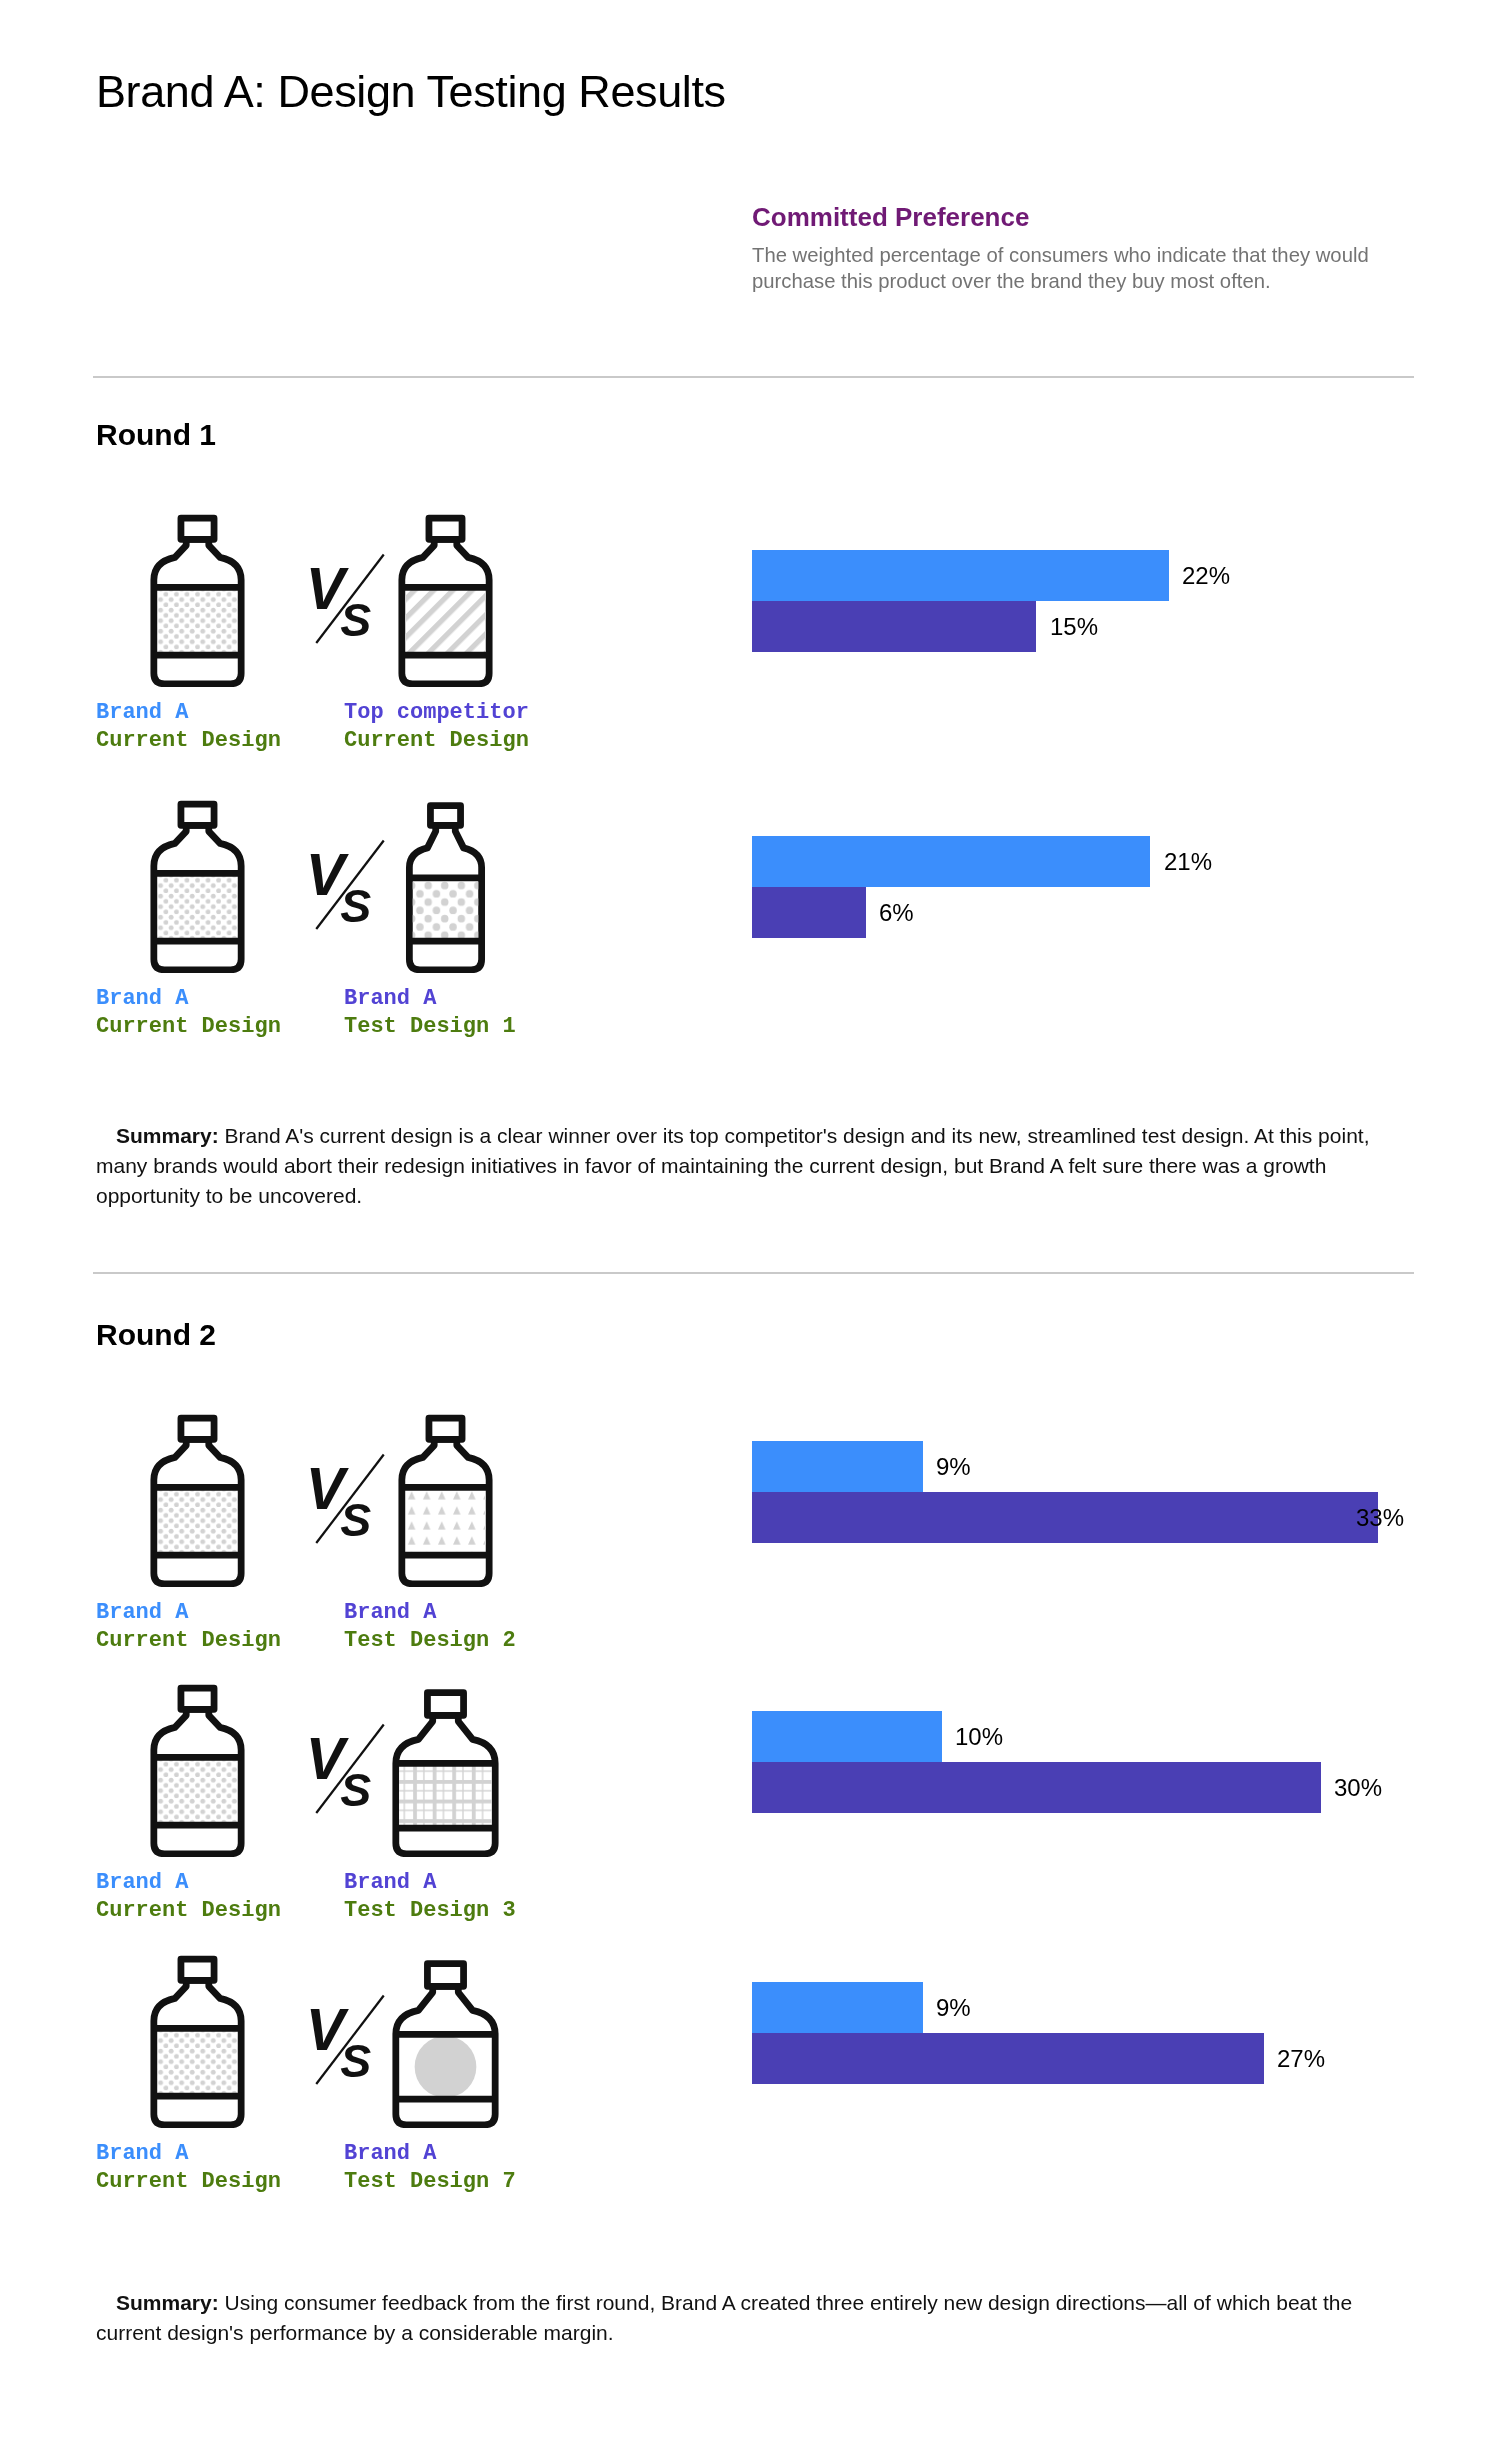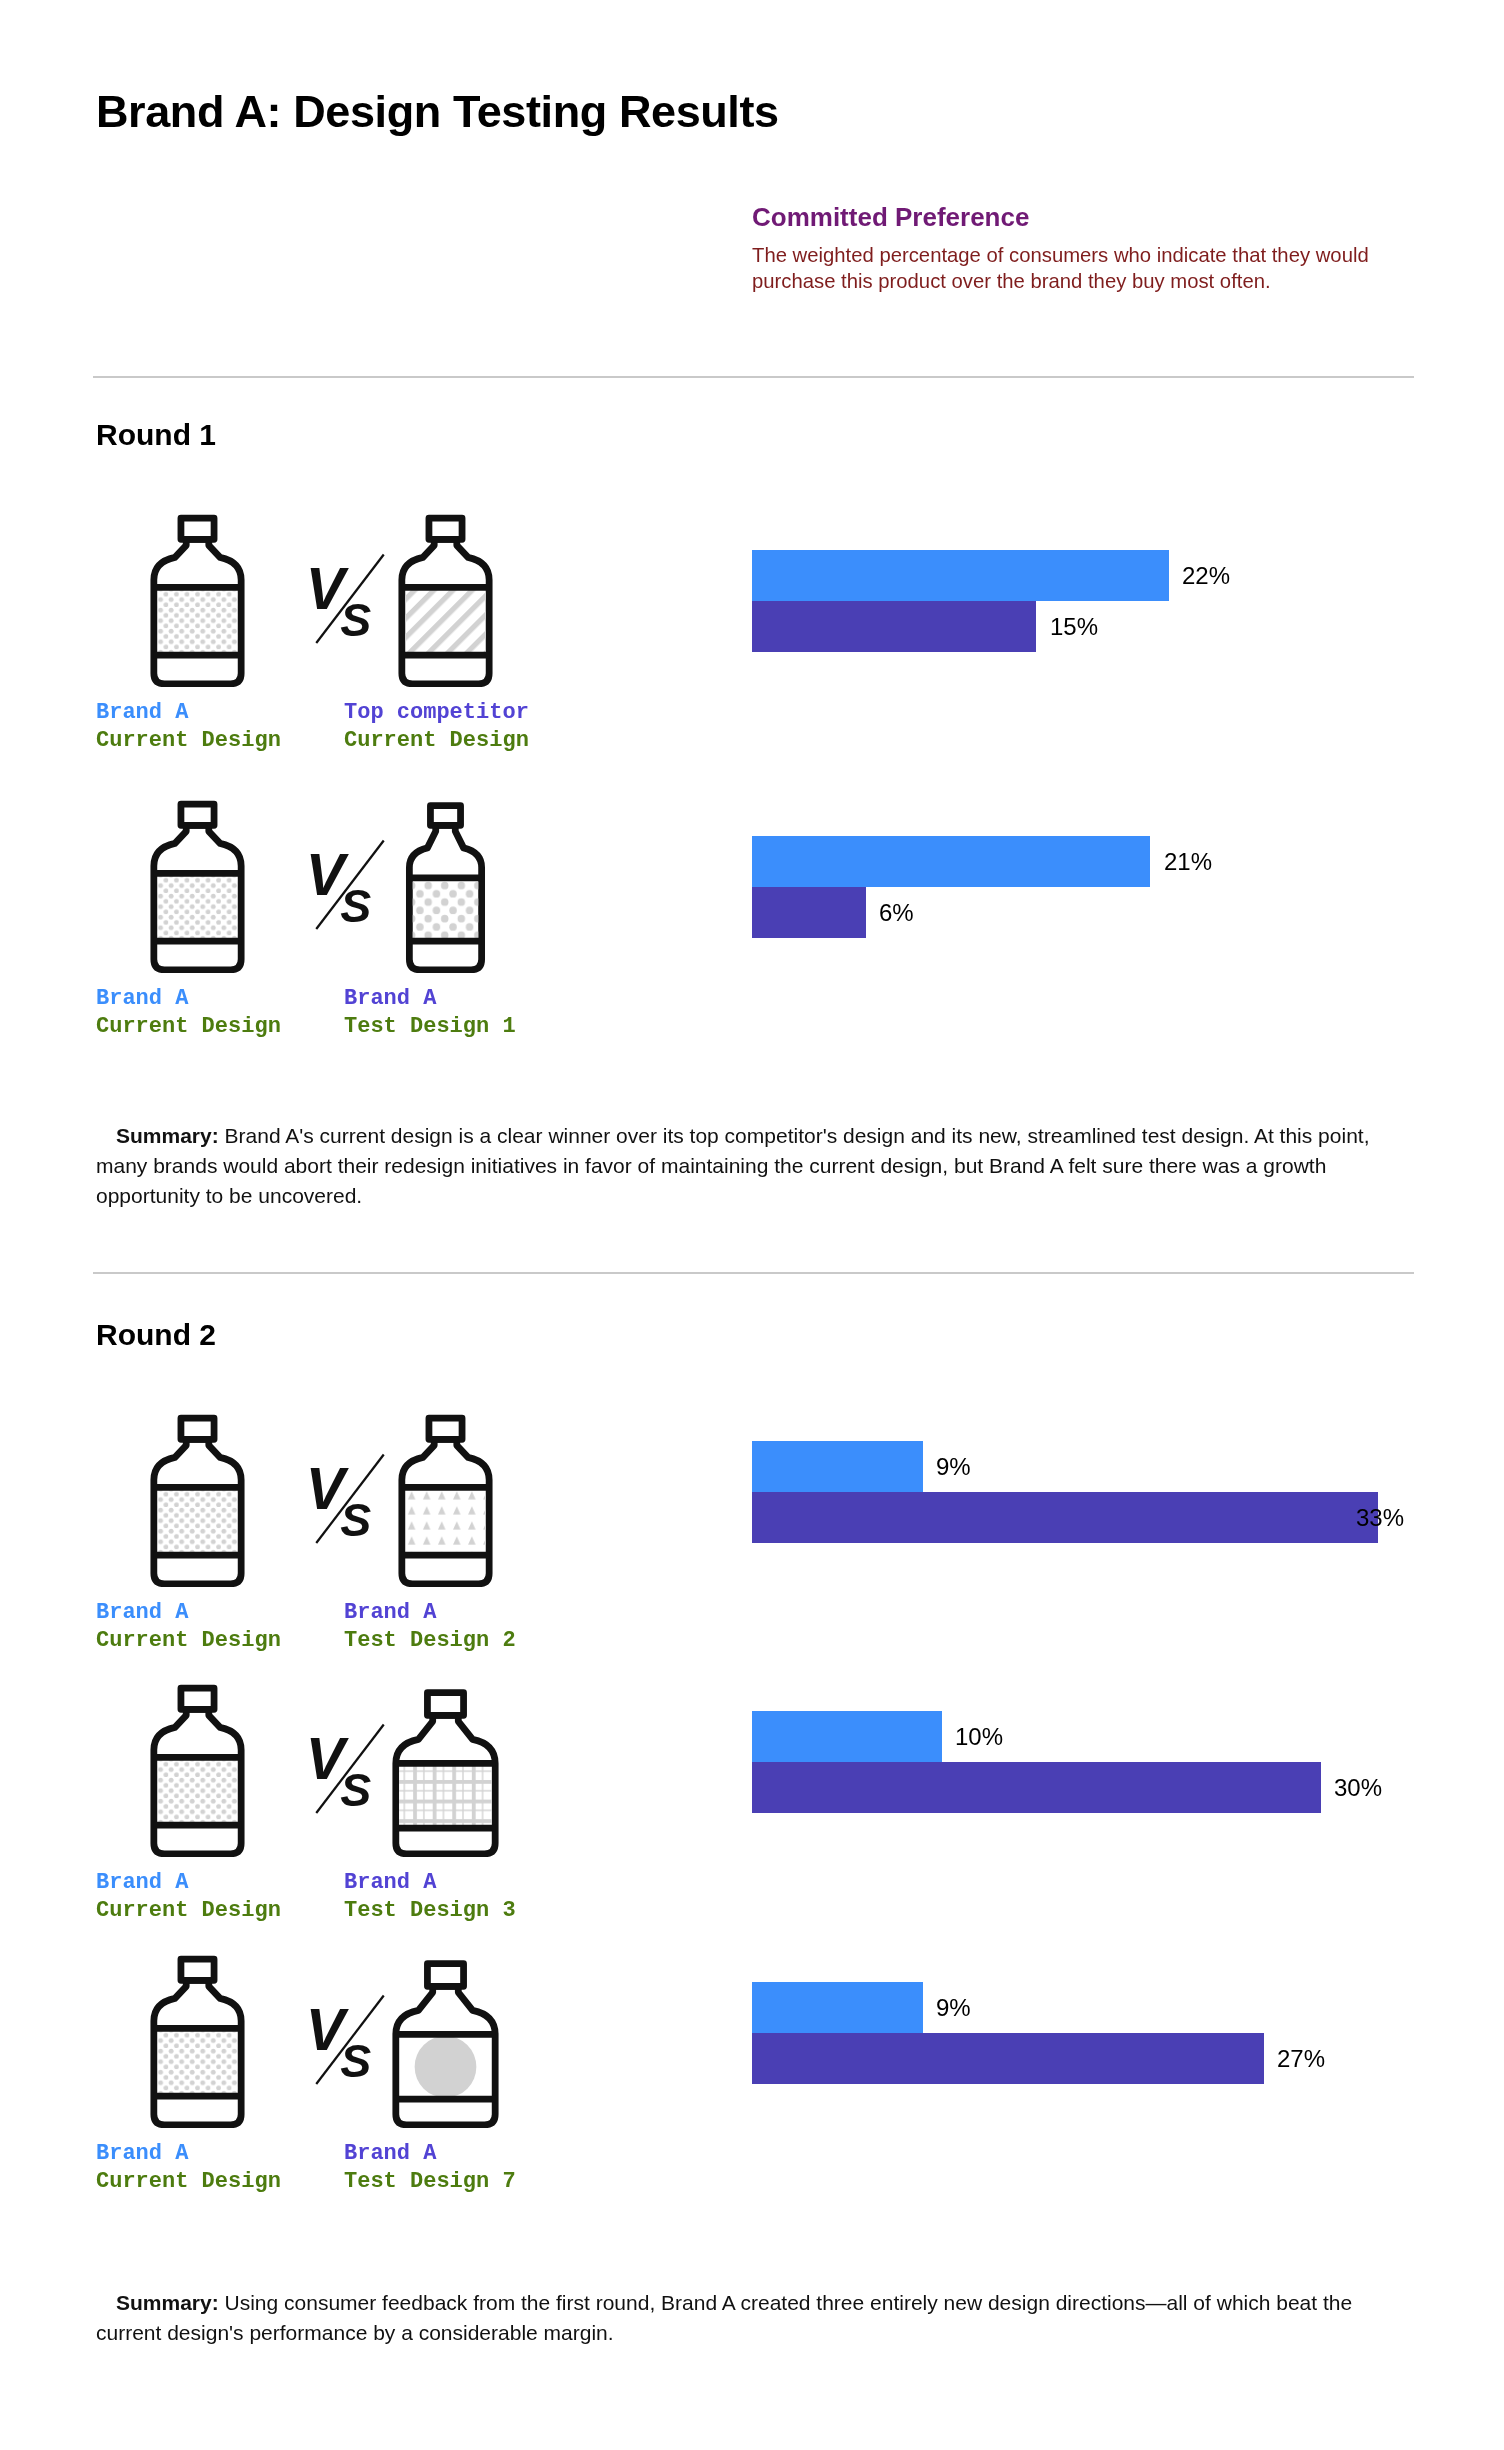--- a/index.html
+++ b/index.html
@@ -17,42 +17,41 @@
     height: 2450px;
     background: #ffffff;
   }
 
   
   .title {
     position: absolute;
     left: 96px;
     top: 66px;
     font-size: 45px;
-    font-weight: bold;
+    font-weight: normal;
     letter-spacing: -0.4px;
     color: #000000;
     white-space: nowrap;
-    margin-top: 20px;
   }
   .legend-block {
     position: absolute;
     left: 752px;
     top: 202px;
     width: 617px;
   }
   .legend-title {
     font-size: 26px;
     font-weight: bold;
     color: #701a75;
     margin-bottom: 9px;
   }
   .legend-desc {
     font-size: 20.3px;
     line-height: 1.3;
-    color: #7f1d1d;
+    color: #737373;
   }
 
   
   .divider {
     position: absolute;
     left: 93px;
     width: 1321px;
     height: 2.3px;
     background: #c9c9c9;
   }

